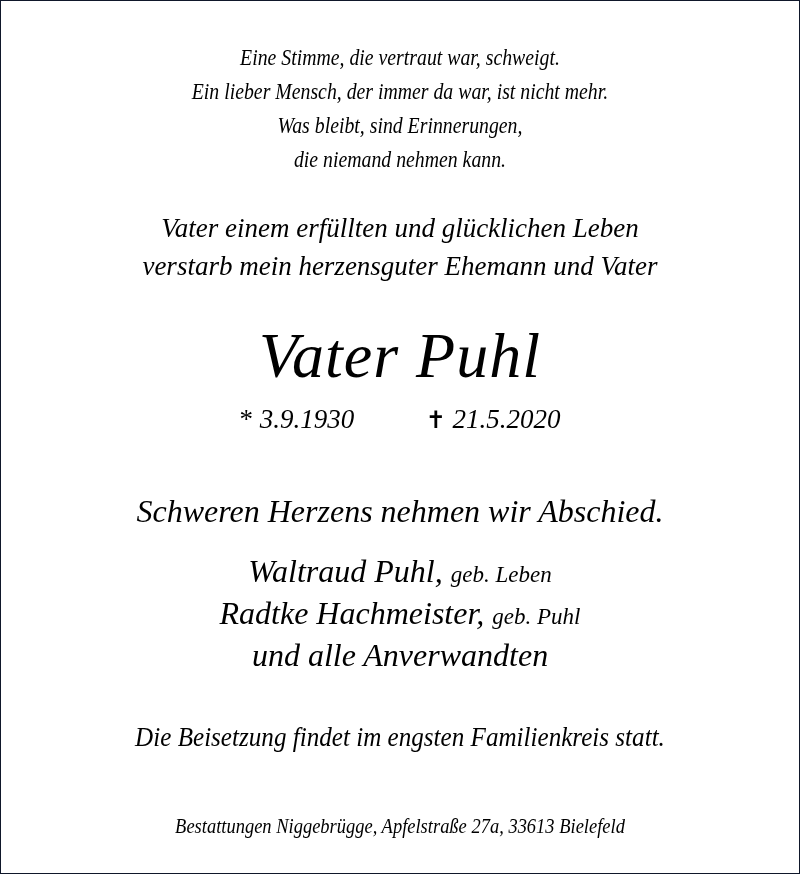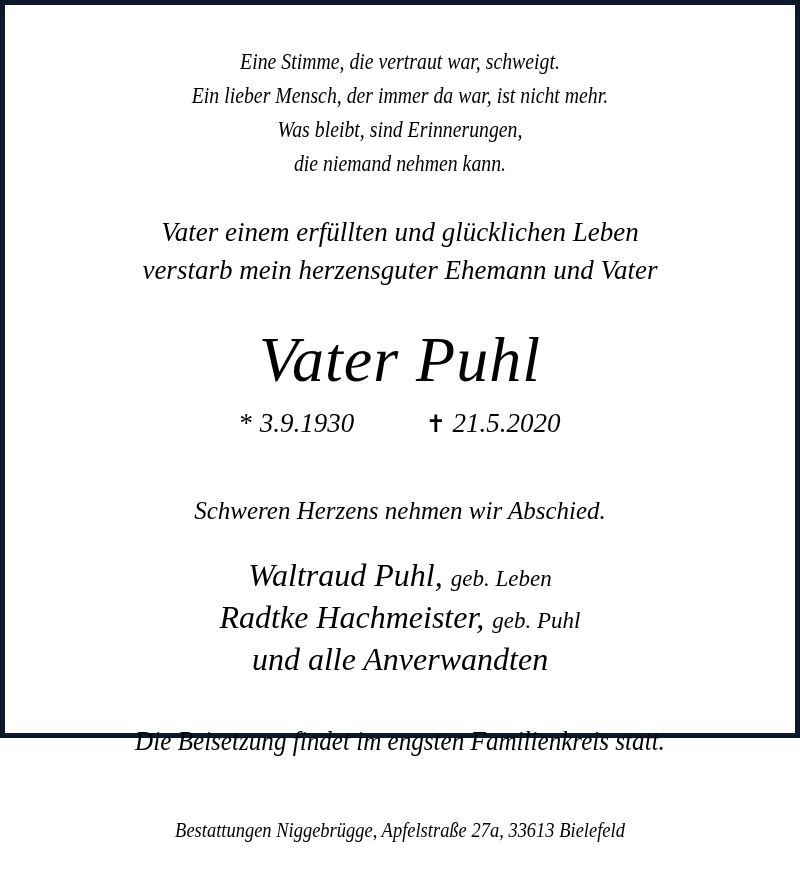--- a/index.html
+++ b/index.html
@@ -1,35 +1,35 @@
 <!DOCTYPE html>
 <html><head>
   <meta charset="utf-8">
   <style>
     html, body { margin: 0; padding: 0; background: #ffffff; }
     body { width: 800px; height: 874px; position: relative; overflow: hidden; }
     .frame {
       position: absolute; left: 0; top: 0;
-      width: 800px; height: 738px;
+      width: 800px; height: 874px;
       box-sizing: border-box;
-      border: 5px solid #0f172a;
+      border: 1px solid #0f172a;
       background: #ffffff;
       color: #000000;
       font-family: "Liberation Serif", "DejaVu Serif", serif;
       font-style: italic;
       text-align: center;
     }
     .line { position: absolute; left: 0; width: 100%; white-space: nowrap; }
     .poem { font-size: 23px; transform: scaleX(0.86); }
     .intro { font-size: 27px; }
     .name { font-size: 64px; letter-spacing: 1px; }
     .dates { font-size: 27px; }
     .dates .sep { display: inline-block; width: 58px; }
     .cross { font-style: normal; font-size: 24px; }
-    .farewell { font-size: 25px; }
+    .farewell { font-size: 32px; }
     .mourner { font-size: 32px; }
     .mourner .nee { font-size: 23px; }
     .burial { font-size: 27px; transform: scaleX(0.93); }
     .footer { font-size: 21px; transform: scaleX(0.88); }
   </style>
 </head>
 <body>
 
 <div class="frame">
 

